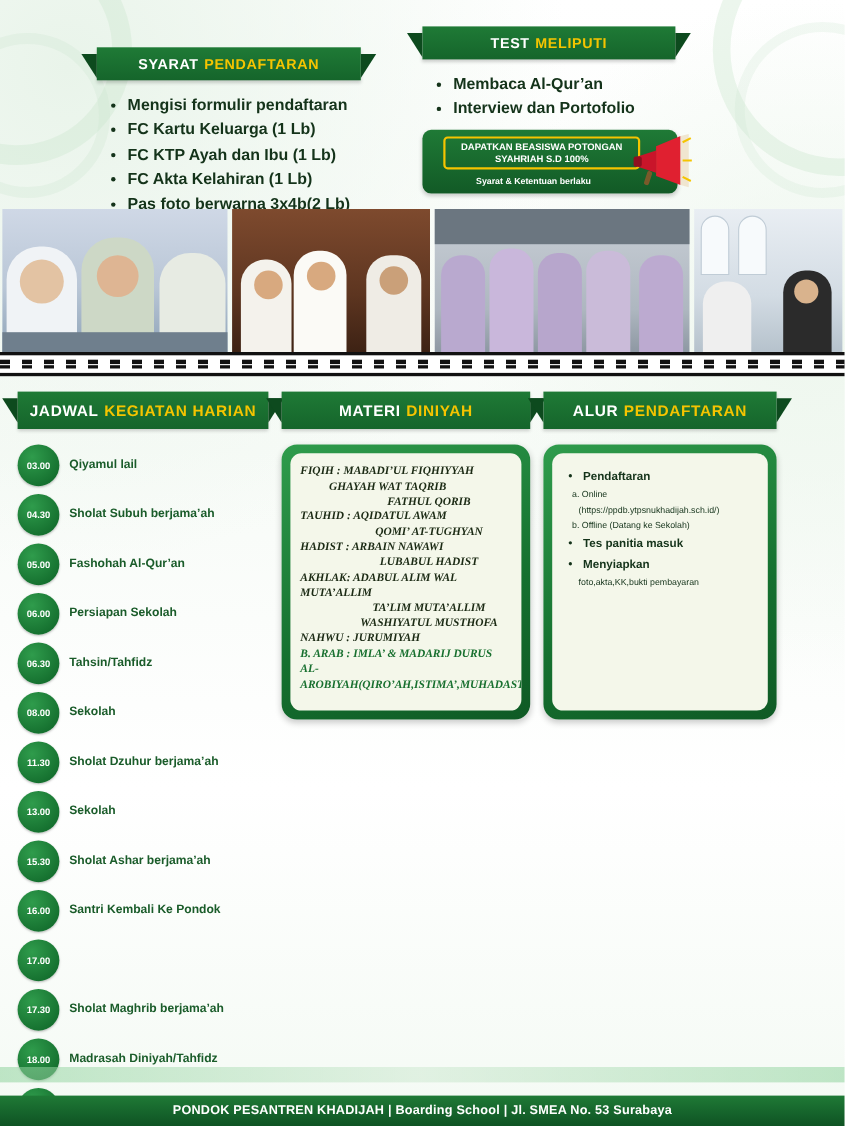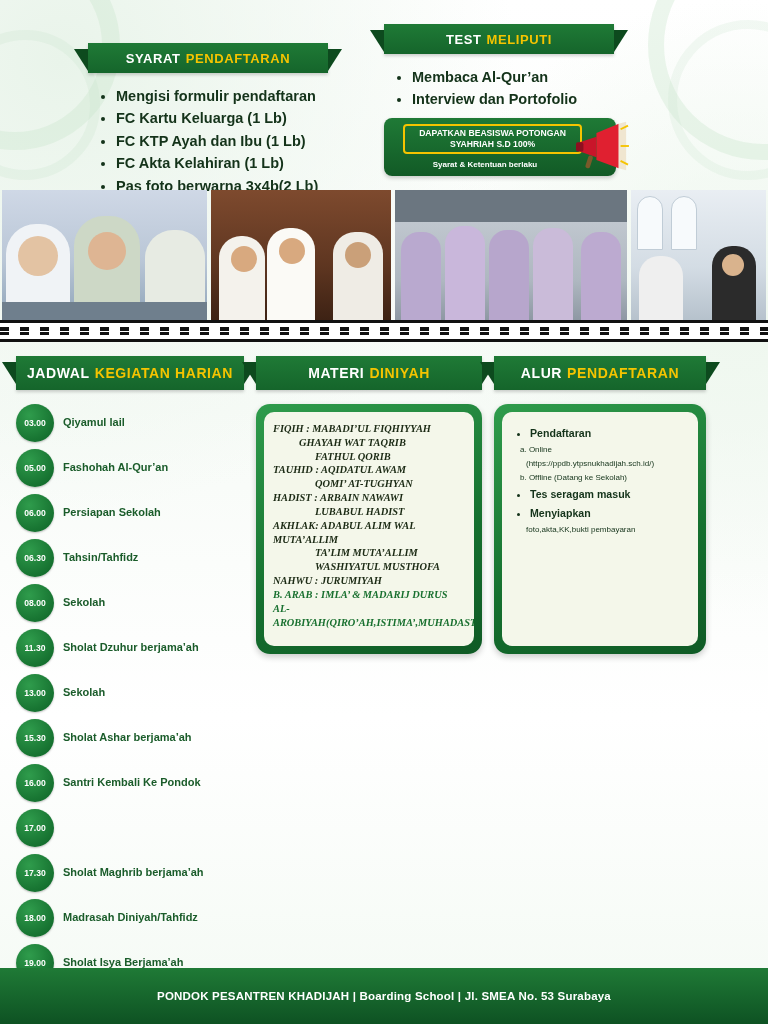--- a/index.html
+++ b/index.html
@@ -130,21 +130,21 @@
     background:#f4f7ea; border-radius:10px; height:100%;
     padding:10px 9px; overflow:hidden;
   }
   .materi-inner p {
     font-family:"Liberation Serif", serif;
     font-style: italic; font-weight:bold;
     font-size:10.4px; color:#1b2a14; line-height:1.33;
   }
   .materi-inner p.green { color:#18702f; }
   .ind1 { padding-left:26px; }
-  .ind2 { padding-left:42px; }
+  .ind2 { padding-left:42px;text-align:center; }
 
   .alur-card {
     margin-top:14px;
     background: linear-gradient(160deg,#2f9c4c 0%, #15702f 60%, #0f5a25 100%);
     border-radius:14px; padding:8px;
     box-shadow: 0 3px 6px rgba(0,0,0,.2);
     height: 250px;
   }
   .alur-inner {
     background:#f4f7ea; border-radius:10px; height:100%;
@@ -156,21 +156,21 @@
     margin-bottom:4px;
   }
   .alur-sub {
     font-size:8px; font-weight:normal; color:#14331a; line-height:1.35;
     margin-left:4px; margin-bottom:3px;
   }
   .alur-sub.ind { margin-left:10px; }
 
   
   .footer {
-    position:absolute; left:0; bottom:0; width:768px; height:56px;
+    position:absolute; left:0; bottom:0; width:768px; height:28px;
     background: linear-gradient(180deg,#1f7a36 0%, #0e5223 100%);
     display:flex; align-items:center; justify-content:center;
     color:#fff; font-size:11.5px; font-weight:bold; letter-spacing:.2px;
   }
   .footer-strip {
     position:absolute; left:0; bottom:40px; width:768px; height:14px;
     background: linear-gradient(90deg,#8fd39d 0%, #cfe9d2 50%, #8fd39d 100%);
     opacity:.55;
   }
 
@@ -282,20 +282,24 @@
       <div class="ribbon">
         <span>JADWAL</span>
         <span class="hl">KEGIATAN HARIAN</span>
       </div>
       <div class="sched">
         <div class="sched-row">
             <div class="time">03.00</div>
             <div class="act">Qiyamul lail</div>
           </div>
         <div class="sched-row">
+            <div class="time">04.30</div>
+            <div class="act">Sholat Subuh berjama’ah</div>
+          </div>
+        <div class="sched-row">
             <div class="time">05.00</div>
             <div class="act">Fashohah Al-Qur’an</div>
           </div>
         <div class="sched-row">
             <div class="time">06.00</div>
             <div class="act">Persiapan Sekolah</div>
           </div>
         <div class="sched-row">
             <div class="time">06.30</div>
             <div class="act">Tahsin/Tahfidz</div>
@@ -369,21 +373,21 @@
       </div>
       <div class="alur-card">
         <div class="alur-inner">
           <ul>
             <li>Pendaftaran</li>
           </ul>
           <div class="alur-sub">a. Online</div>
           <div class="alur-sub ind">(https://ppdb.ytpsnukhadijah.sch.id/)</div>
           <div class="alur-sub">b. Offline (Datang ke Sekolah)</div>
           <ul>
-            <li>Tes seragam masuk</li>
+            <li>Tes panitia masuk</li>
             <li>Menyiapkan</li>
           </ul>
           <div class="alur-sub ind">foto,akta,KK,bukti pembayaran</div>
         </div>
       </div>
     </div>
   </div>
 
   <div class="footer-strip"></div>
   <div class="footer">

